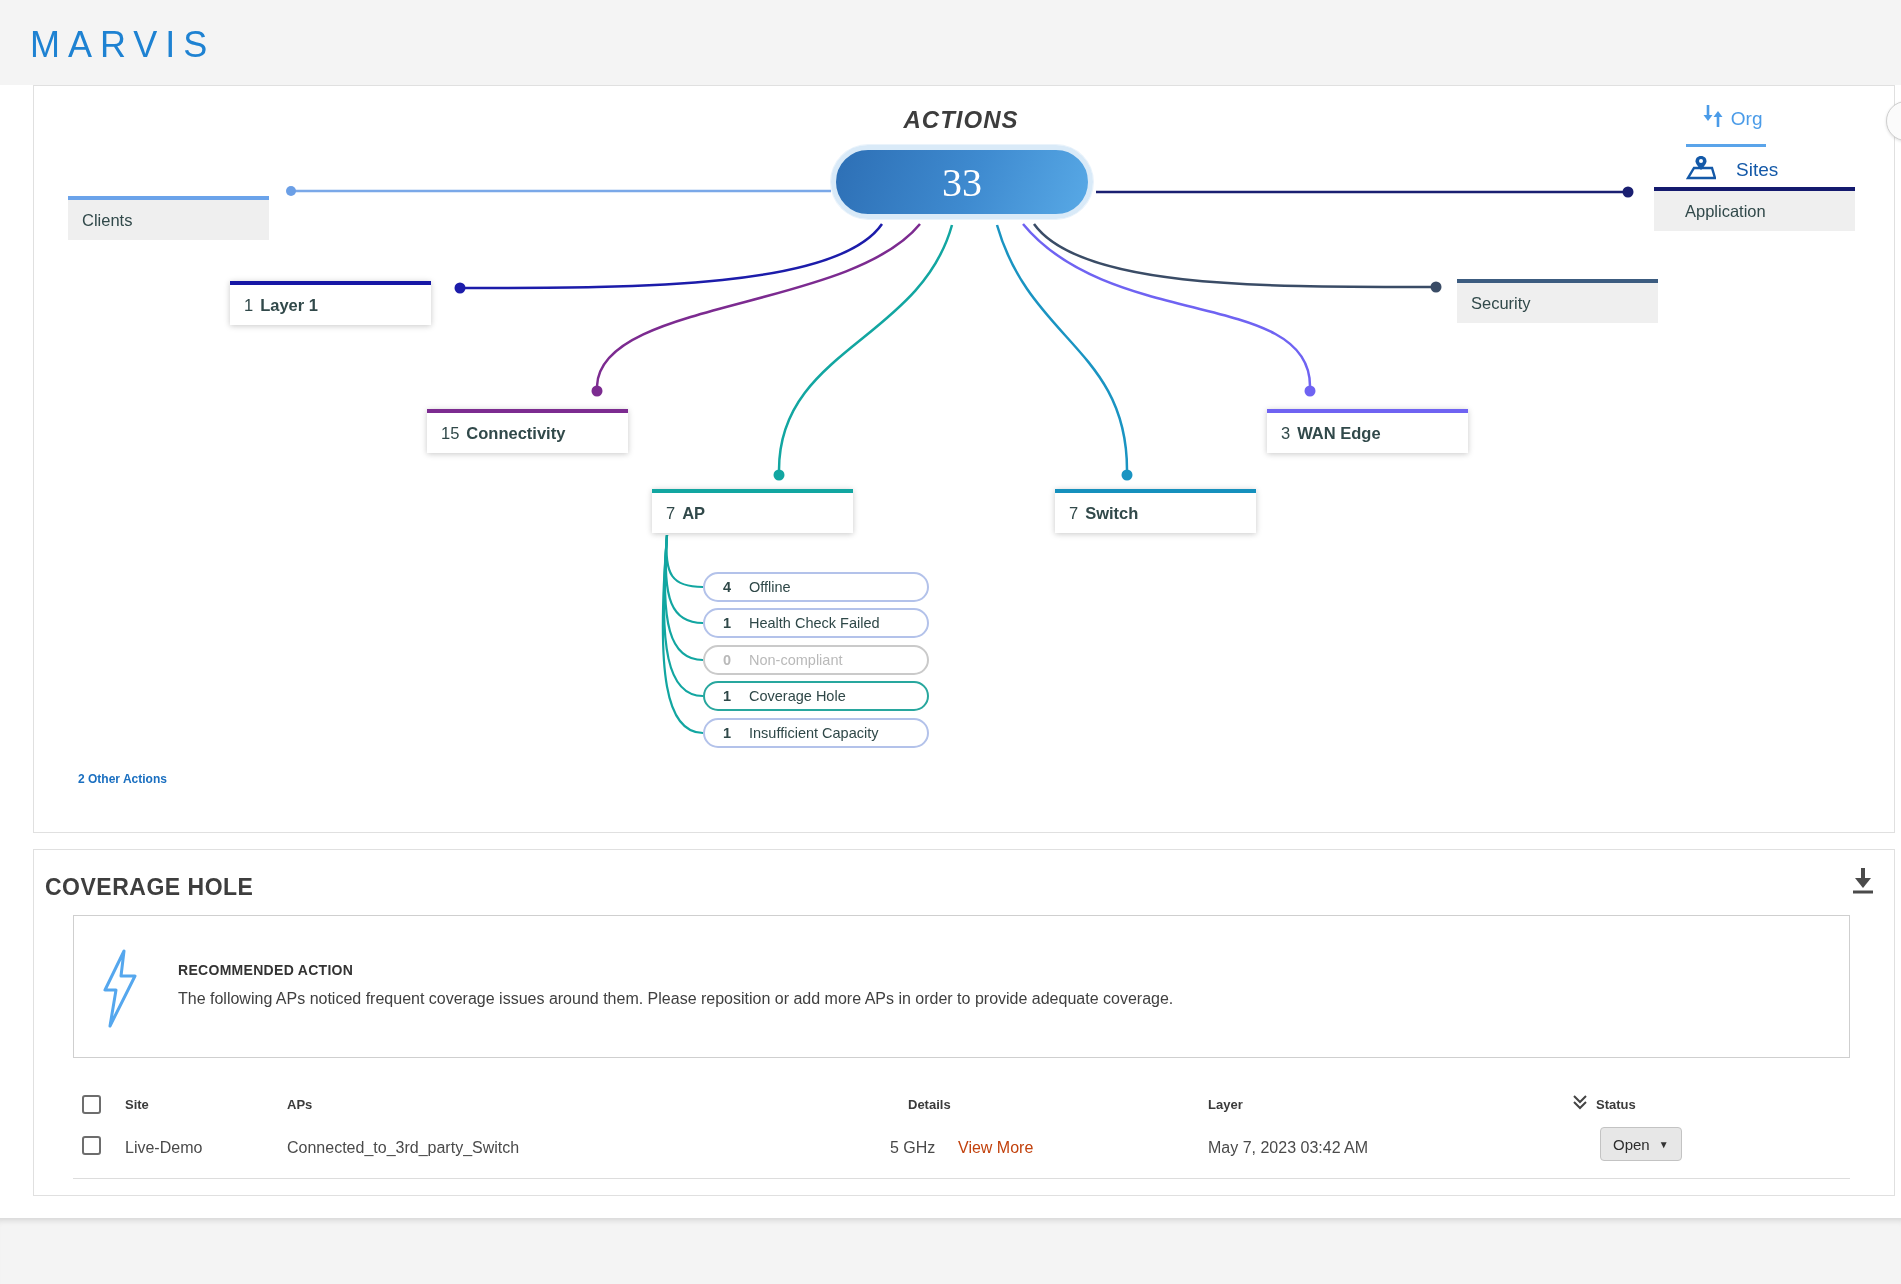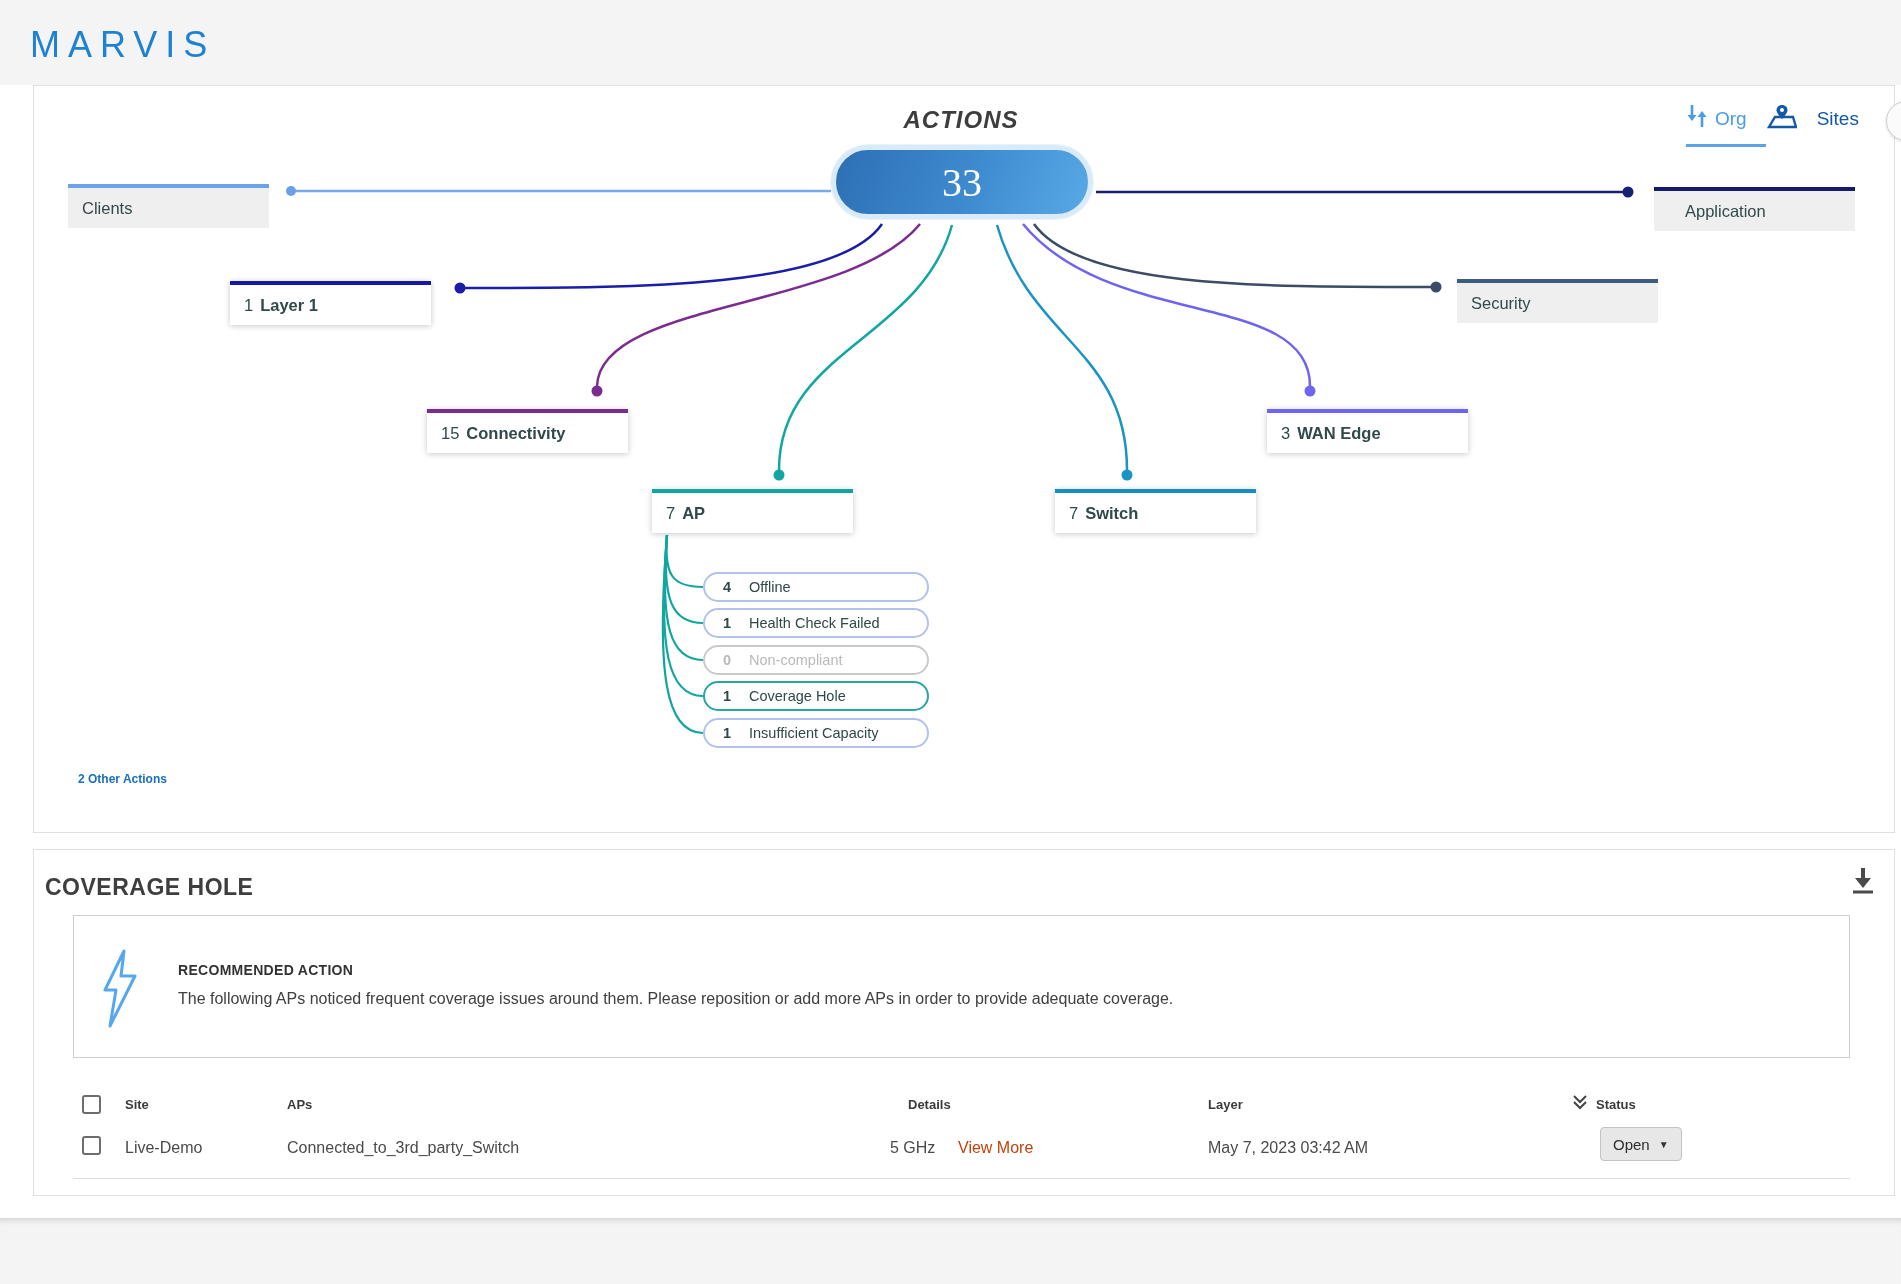--- a/index.html
+++ b/index.html
@@ -20,36 +20,36 @@
   
   .actions-title { position:absolute; left:831px; top:106px; width:260px; text-align:center;
                    font-size:24px; font-weight:bold; color:#3d3d3d; letter-spacing:1px;font-style:italic; }
   .pill { position:absolute; left:831px; top:145px; width:262px; height:74px; border-radius:40px;
           background:linear-gradient(110deg,#2d6fb5 0%,#3f8bd0 55%,#58a9e6 100%);
           border:5px solid #d9eaf8; box-shadow:0 0 0 1px #eaf3fb;
           display:flex; align-items:center; justify-content:center;
           color:#ffffff; font-size:40px;font-family:Liberation Serif, serif; }
 
   
-  .view-toggle { position:absolute; left:1686px; top:103px; display:flex; align-items:center; gap:20px; }
+  .view-toggle { position:absolute; left:1686px; top:103px; display:flex; align-items:center; gap:20px;flex-direction:column; }
   .vt-item { display:flex; align-items:center; gap:7px; font-size:19px; cursor:pointer; }
   .vt-item.org { color:#4a9be8; }
   .vt-item.sites { color:#1459a8;gap:20px; }
   .org-underline { position:absolute; left:1686px; top:144px; width:80px; height:3px; background:#5aa4ea; }
   .edge-circle { position:absolute; left:1886px; top:101px; width:40px; height:40px; border-radius:50%;
                  background:#fbfbfb; border:1px solid #cfcfcf; box-shadow:0 1px 3px rgba(0,0,0,0.12); }
 
   
   .node { position:absolute; width:201px; height:44px; background:#ffffff;
           border-top:4px solid #999; box-shadow:0 1px 6px rgba(0,0,0,0.22);
           display:flex; align-items:center; padding:0 14px; gap:7px;
           font-size:16.5px; color:#31494a; cursor:pointer; }
   .node.gray { background:#efefef; box-shadow:none; }
   .node .nlabel-b { font-weight:bold; }
-  .n-clients      { left:68px;  top:184px; border-top-color:#6ba3ea; }
+  .n-clients      { left:68px;  top:196px; border-top-color:#6ba3ea; }
   .n-application  { left:1654px;top:187px; border-top-color:#141a6e;padding-left:31px; }
   .n-layer1       { left:230px; top:281px; border-top-color:#1617a5; }
   .n-security     { left:1457px;top:279px; border-top-color:#3c5c80; }
   .n-connectivity { left:427px; top:409px; border-top-color:#7c2b90; }
   .n-wanedge      { left:1267px;top:409px; border-top-color:#6f63f2; }
   .n-ap           { left:652px; top:489px; border-top-color:#12a6a1; }
   .n-switch       { left:1055px;top:489px; border-top-color:#1590bd; }
 
   
   .badge { position:absolute; left:703px; width:226px; height:30px; border-radius:16px;

